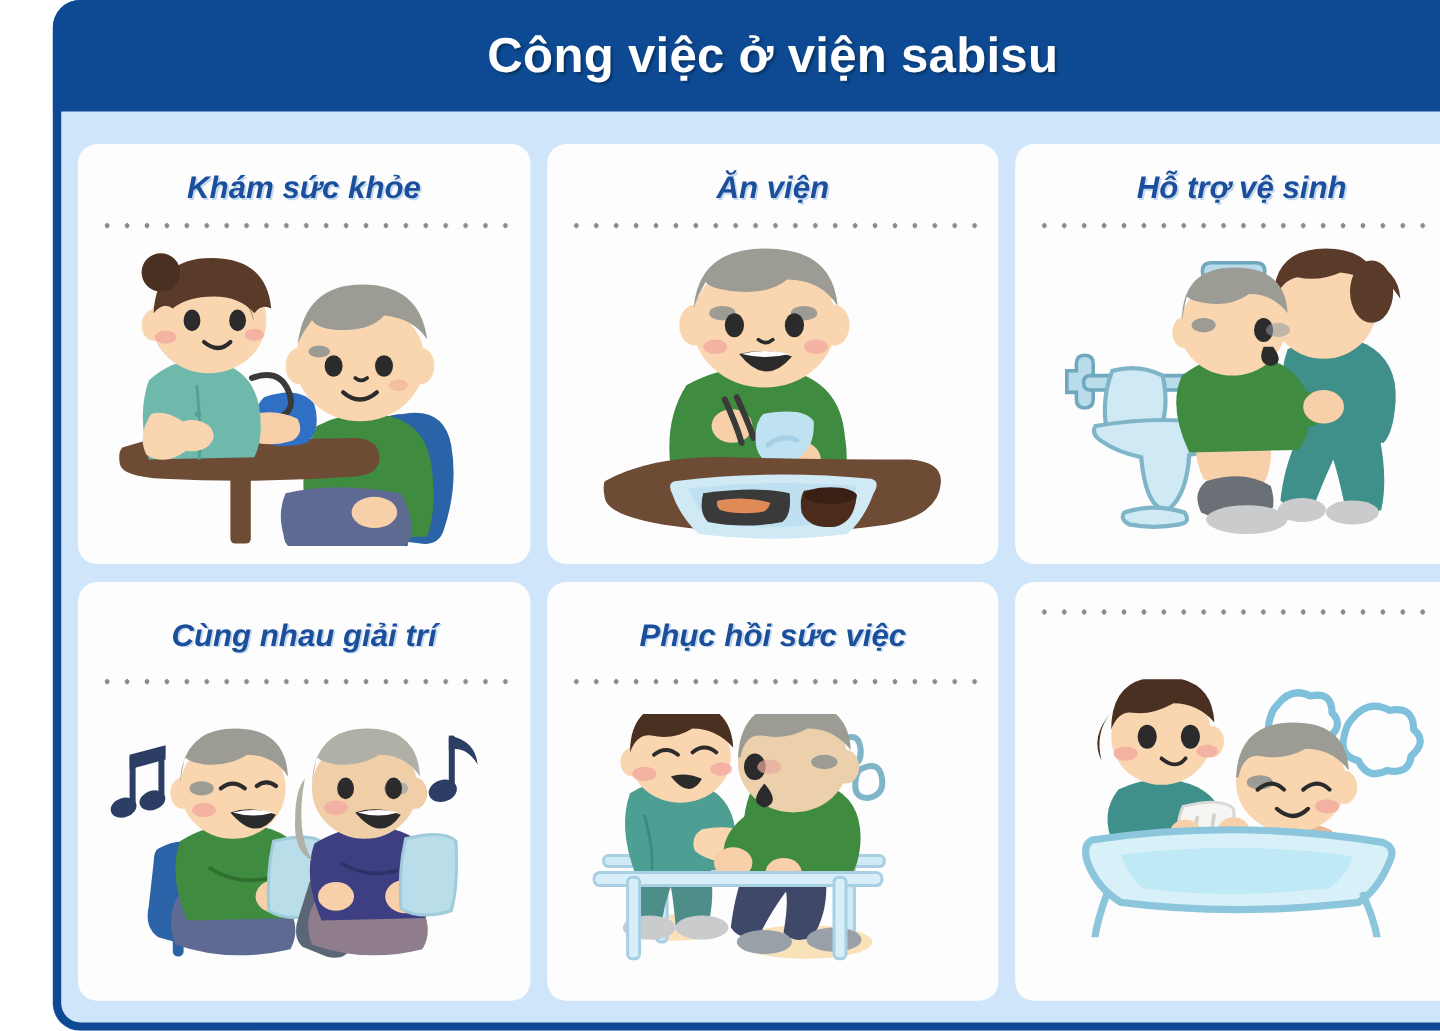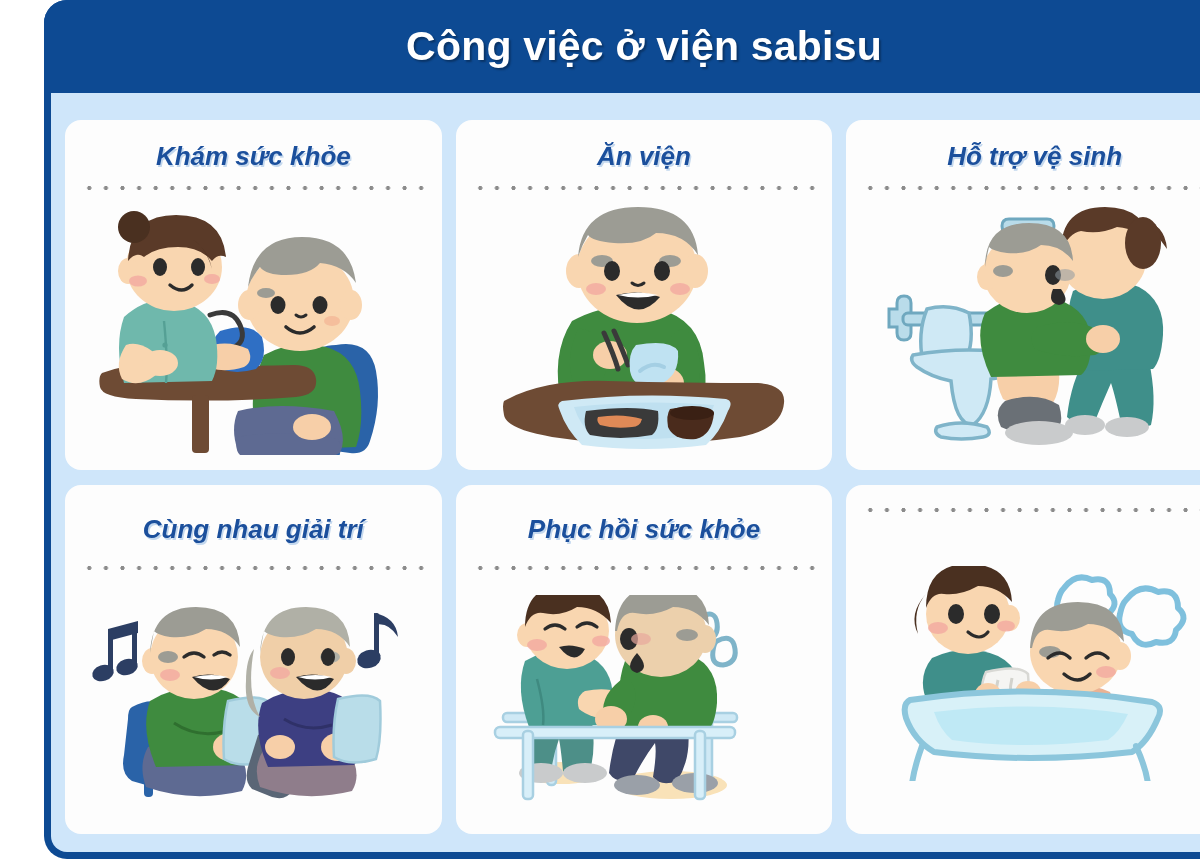--- a/index.html
+++ b/index.html
@@ -358,21 +358,21 @@
             <path d="M208 82 q22 26 38 2 q-20 -8 -38 -2z" fill="#2b2b2b"></path>
             <path d="M210 82 q18 -4 34 0 q-17 5 -34 0z" fill="#ffffff"></path>
             <ellipse cx="192" cy="78" rx="10" ry="6" fill="#f3a9a0" opacity="0.8"></ellipse>
 
             <path d="M250 104 q32 -8 42 2 q2 38 -4 58 q-26 8 -42 -2 q-2 -32 4 -58z" fill="#b9dde9" stroke="#a0cbdb" stroke-width="2.5"></path>
           </svg>
         </div>
       </div>
 
       <div class="card row2">
-        <div class="card-title">Phục hồi sức khỏe</div>
+        <div class="card-title">Phục hồi sức việc</div>
         <div class="dotted-rule"></div>
         <div class="art">
           <svg width="310" height="215" viewBox="0 0 310 215">
 
             <path d="M212 22 q14 -8 16 6 q2 14 -10 16 q-12 0 -10 -12 q1 -8 4 -10z" fill="none" stroke="#7fb4c9" stroke-width="5" stroke-linecap="round"></path>
             <path d="M228 46 q16 -8 18 8 q2 14 -12 16 q-12 0 -10 -14 q1 -8 4 -10z" fill="none" stroke="#7fb4c9" stroke-width="5" stroke-linecap="round"></path>
 
             <ellipse cx="72" cy="178" rx="40" ry="11" fill="#f9e2b8"></ellipse>
             <ellipse cx="182" cy="190" rx="56" ry="14" fill="#f9e2b8"></ellipse>
 

